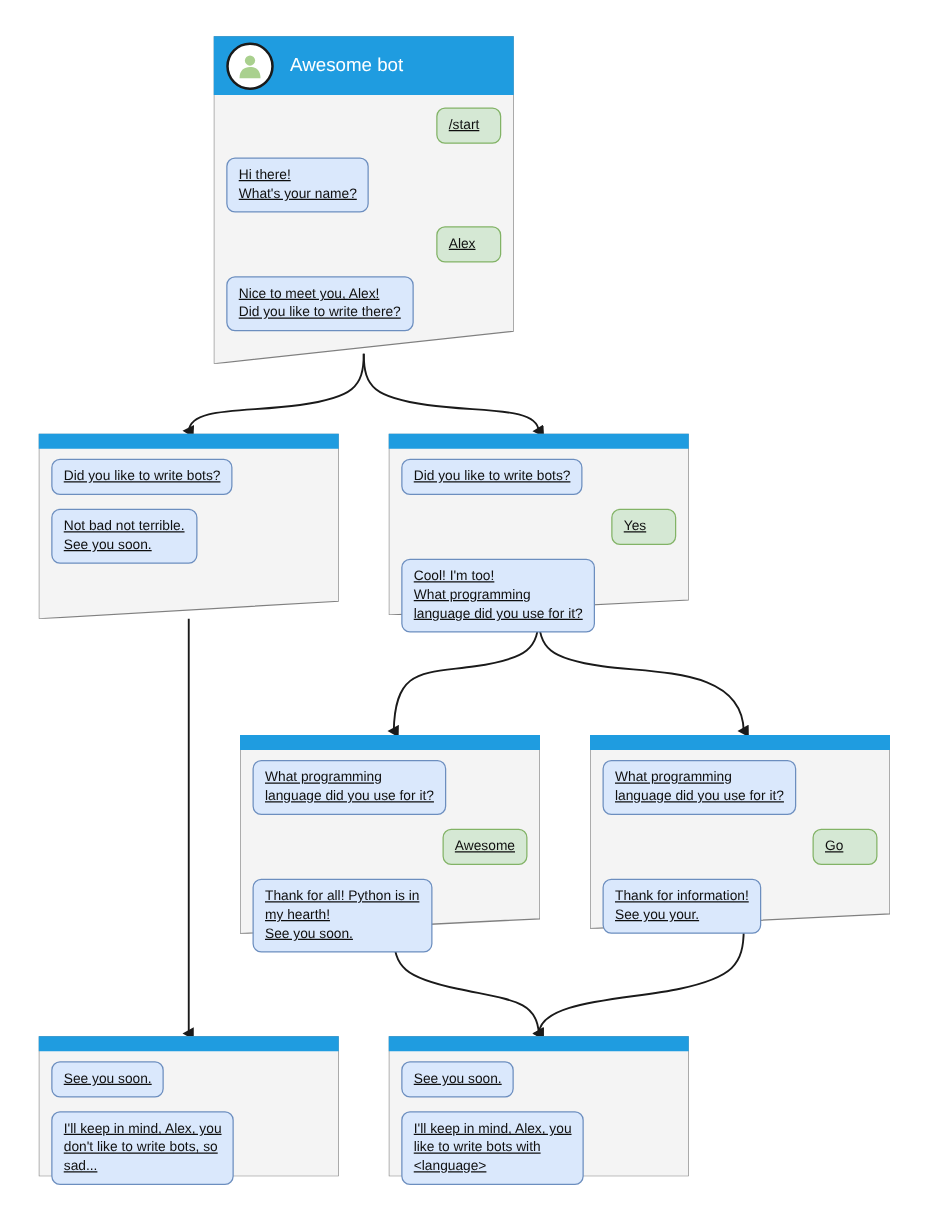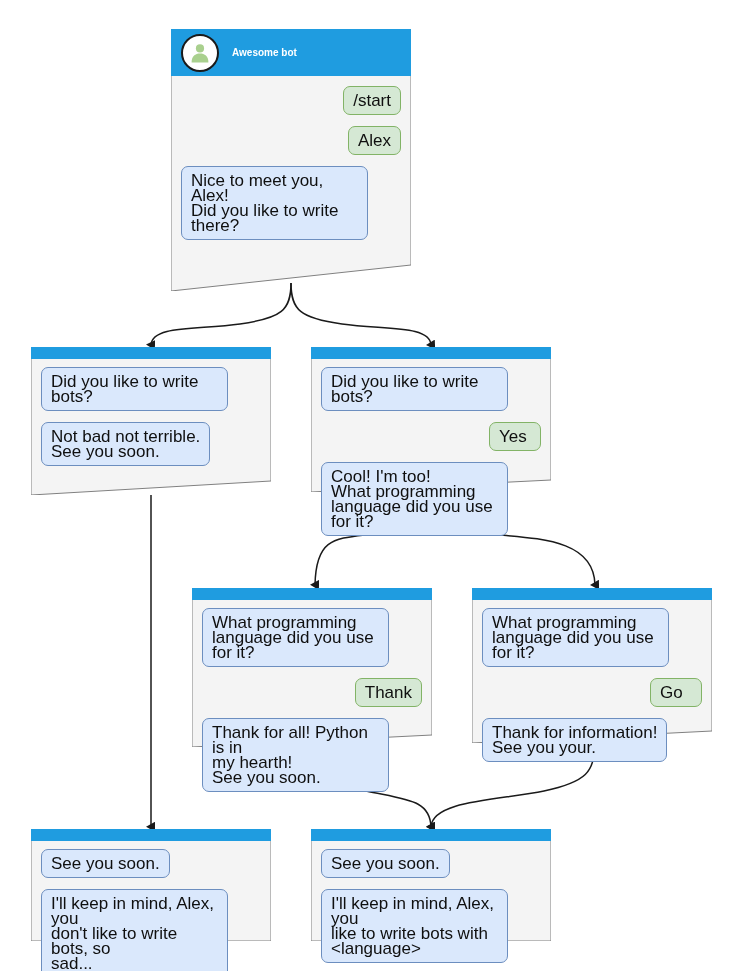--- a/index.html
+++ b/index.html
@@ -64,50 +64,51 @@
     border: 2px solid #1a1a1a;
     box-sizing: border-box;
     display: flex;
     align-items: center;
     justify-content: center;
     flex: 0 0 auto;
   }
   .avatar svg { display: block; }
   .bot-title {
     color: #ffffff;
-    font-size: 10px;
-    font-weight: bold;
+    font-size: 15px;
+    font-weight: normal;
     margin-left: 13px;
     white-space: nowrap;
   }
   
   .strip-header {
     height: 12px;
     background: #1f9ce0;
   }
   .chat-body {
     position: relative;
     padding: 10px 10px 0 10px;
     box-sizing: border-box;
   }
   .msg-row {
     display: flex;
     margin-bottom: 11px;
   }
   .msg-row.left { justify-content: flex-start; }
   .msg-row.right { justify-content: flex-end; }
   .bubble {
-    font-size: 17px;
+    font-size: 11px;
     line-height: 15px;
     color: #0f0f0f;
     border-radius: 7px;
     padding: 6px 9px;
     box-sizing: border-box;
     white-space: pre-line;
     max-width: 85%;
+    text-decoration: underline;
   }
   .bubble.bot {
     background: #dae8fc;
     border: 1px solid #6c8ebf;
   }
   .bubble.user {
     background: #d5e8d4;
     border: 1px solid #82b366;
     min-width: 52px;
     text-align: left;
@@ -153,20 +154,24 @@
             <circle cx="12" cy="7.4" r="4.1" fill="#a9d08e"></circle>
             <path d="M3.6 21.5 C3.6 15.2 7.4 12.6 12 12.6 C16.6 12.6 20.4 15.2 20.4 21.5 Z" fill="#a9d08e"></path>
           </svg>
         </div>
         <div class="bot-title">Awesome bot</div>
       </div>
       <div class="chat-body">
         <div class="msg-row right">
           <div class="bubble user">/start</div>
         </div>
+        <div class="msg-row left">
+          <div class="bubble bot">Hi there!
+What's your name?</div>
+        </div>
         <div class="msg-row right">
           <div class="bubble user">Alex</div>
         </div>
         <div class="msg-row left">
           <div class="bubble bot">Nice to meet you, Alex!
 Did you like to write there?</div>
         </div>
       </div>
     </div>
   </div>
@@ -216,21 +221,21 @@
       <polygon points="0,0 240,0 240,147 0,159" fill="#f4f4f4" stroke="#808080" stroke-width="1"></polygon>
     </svg>
     <div class="card-inner">
       <div class="strip-header"></div>
       <div class="chat-body" style="padding-top:8px;">
         <div class="msg-row left">
           <div class="bubble bot">What programming
 language did you use for it?</div>
         </div>
         <div class="msg-row right">
-          <div class="bubble user">Thank</div>
+          <div class="bubble user">Awesome</div>
         </div>
         <div class="msg-row left">
           <div class="bubble bot">Thank for all! Python is in
 my hearth!
 See you soon.</div>
         </div>
       </div>
     </div>
   </div>
 

